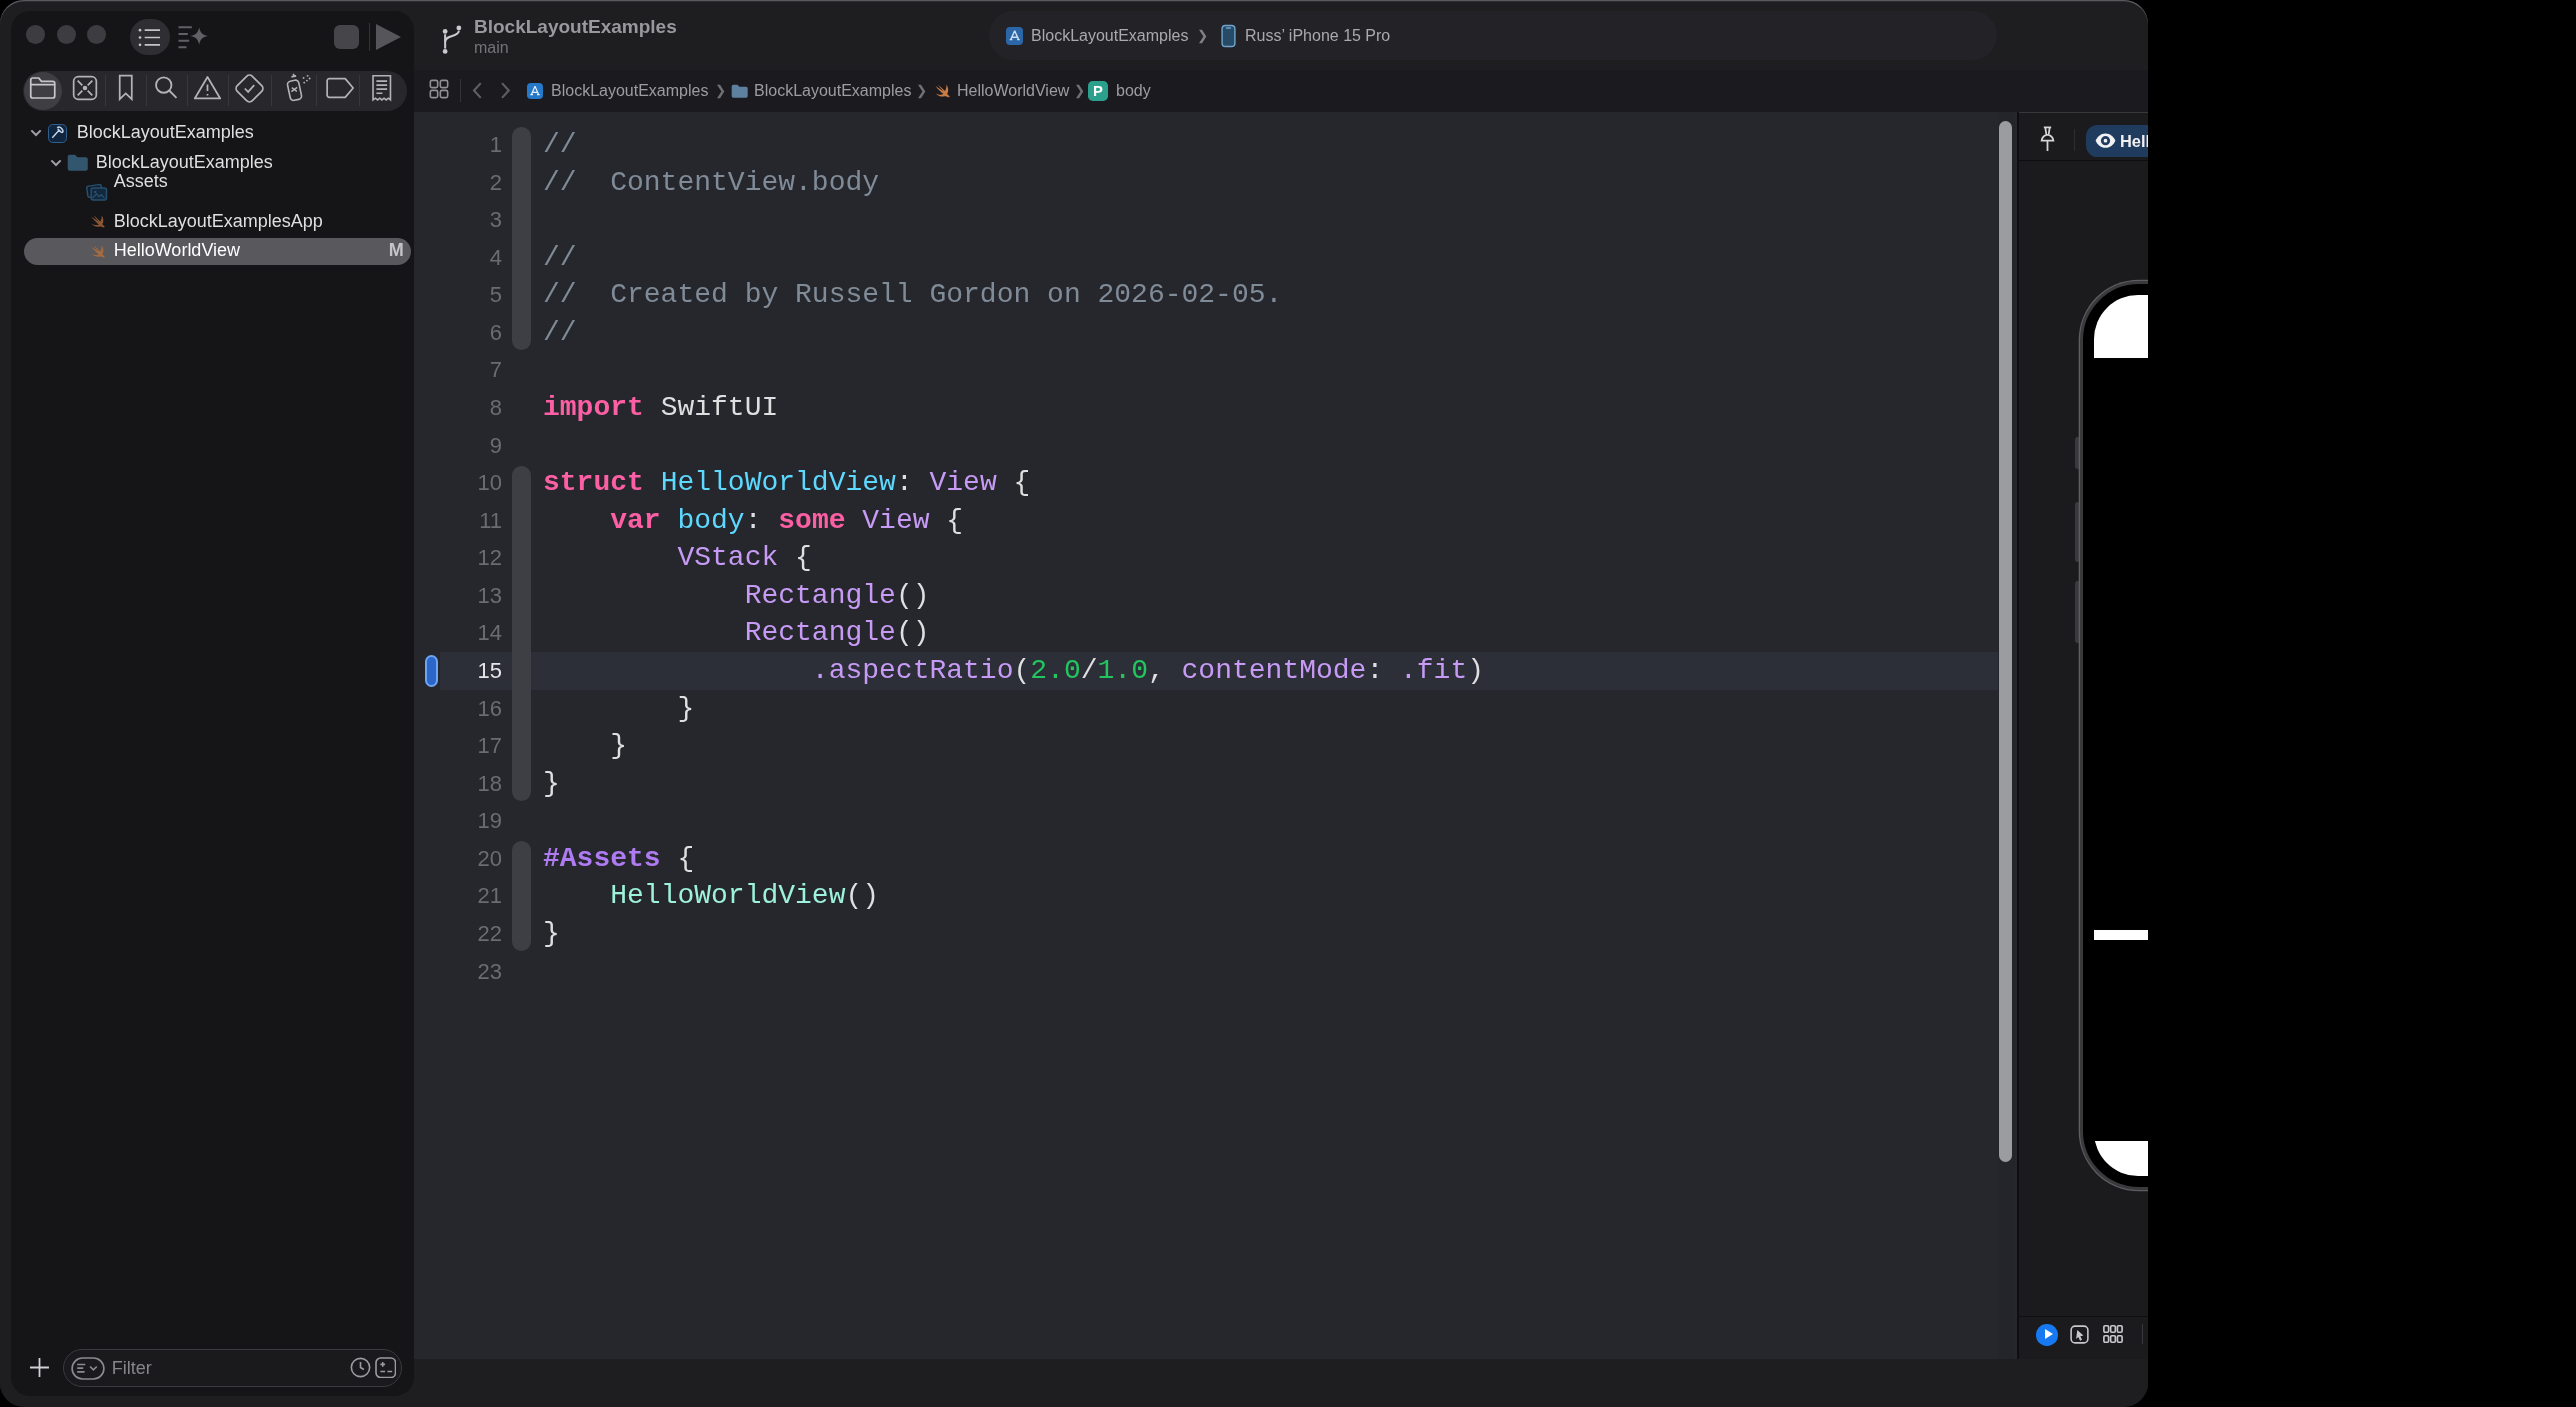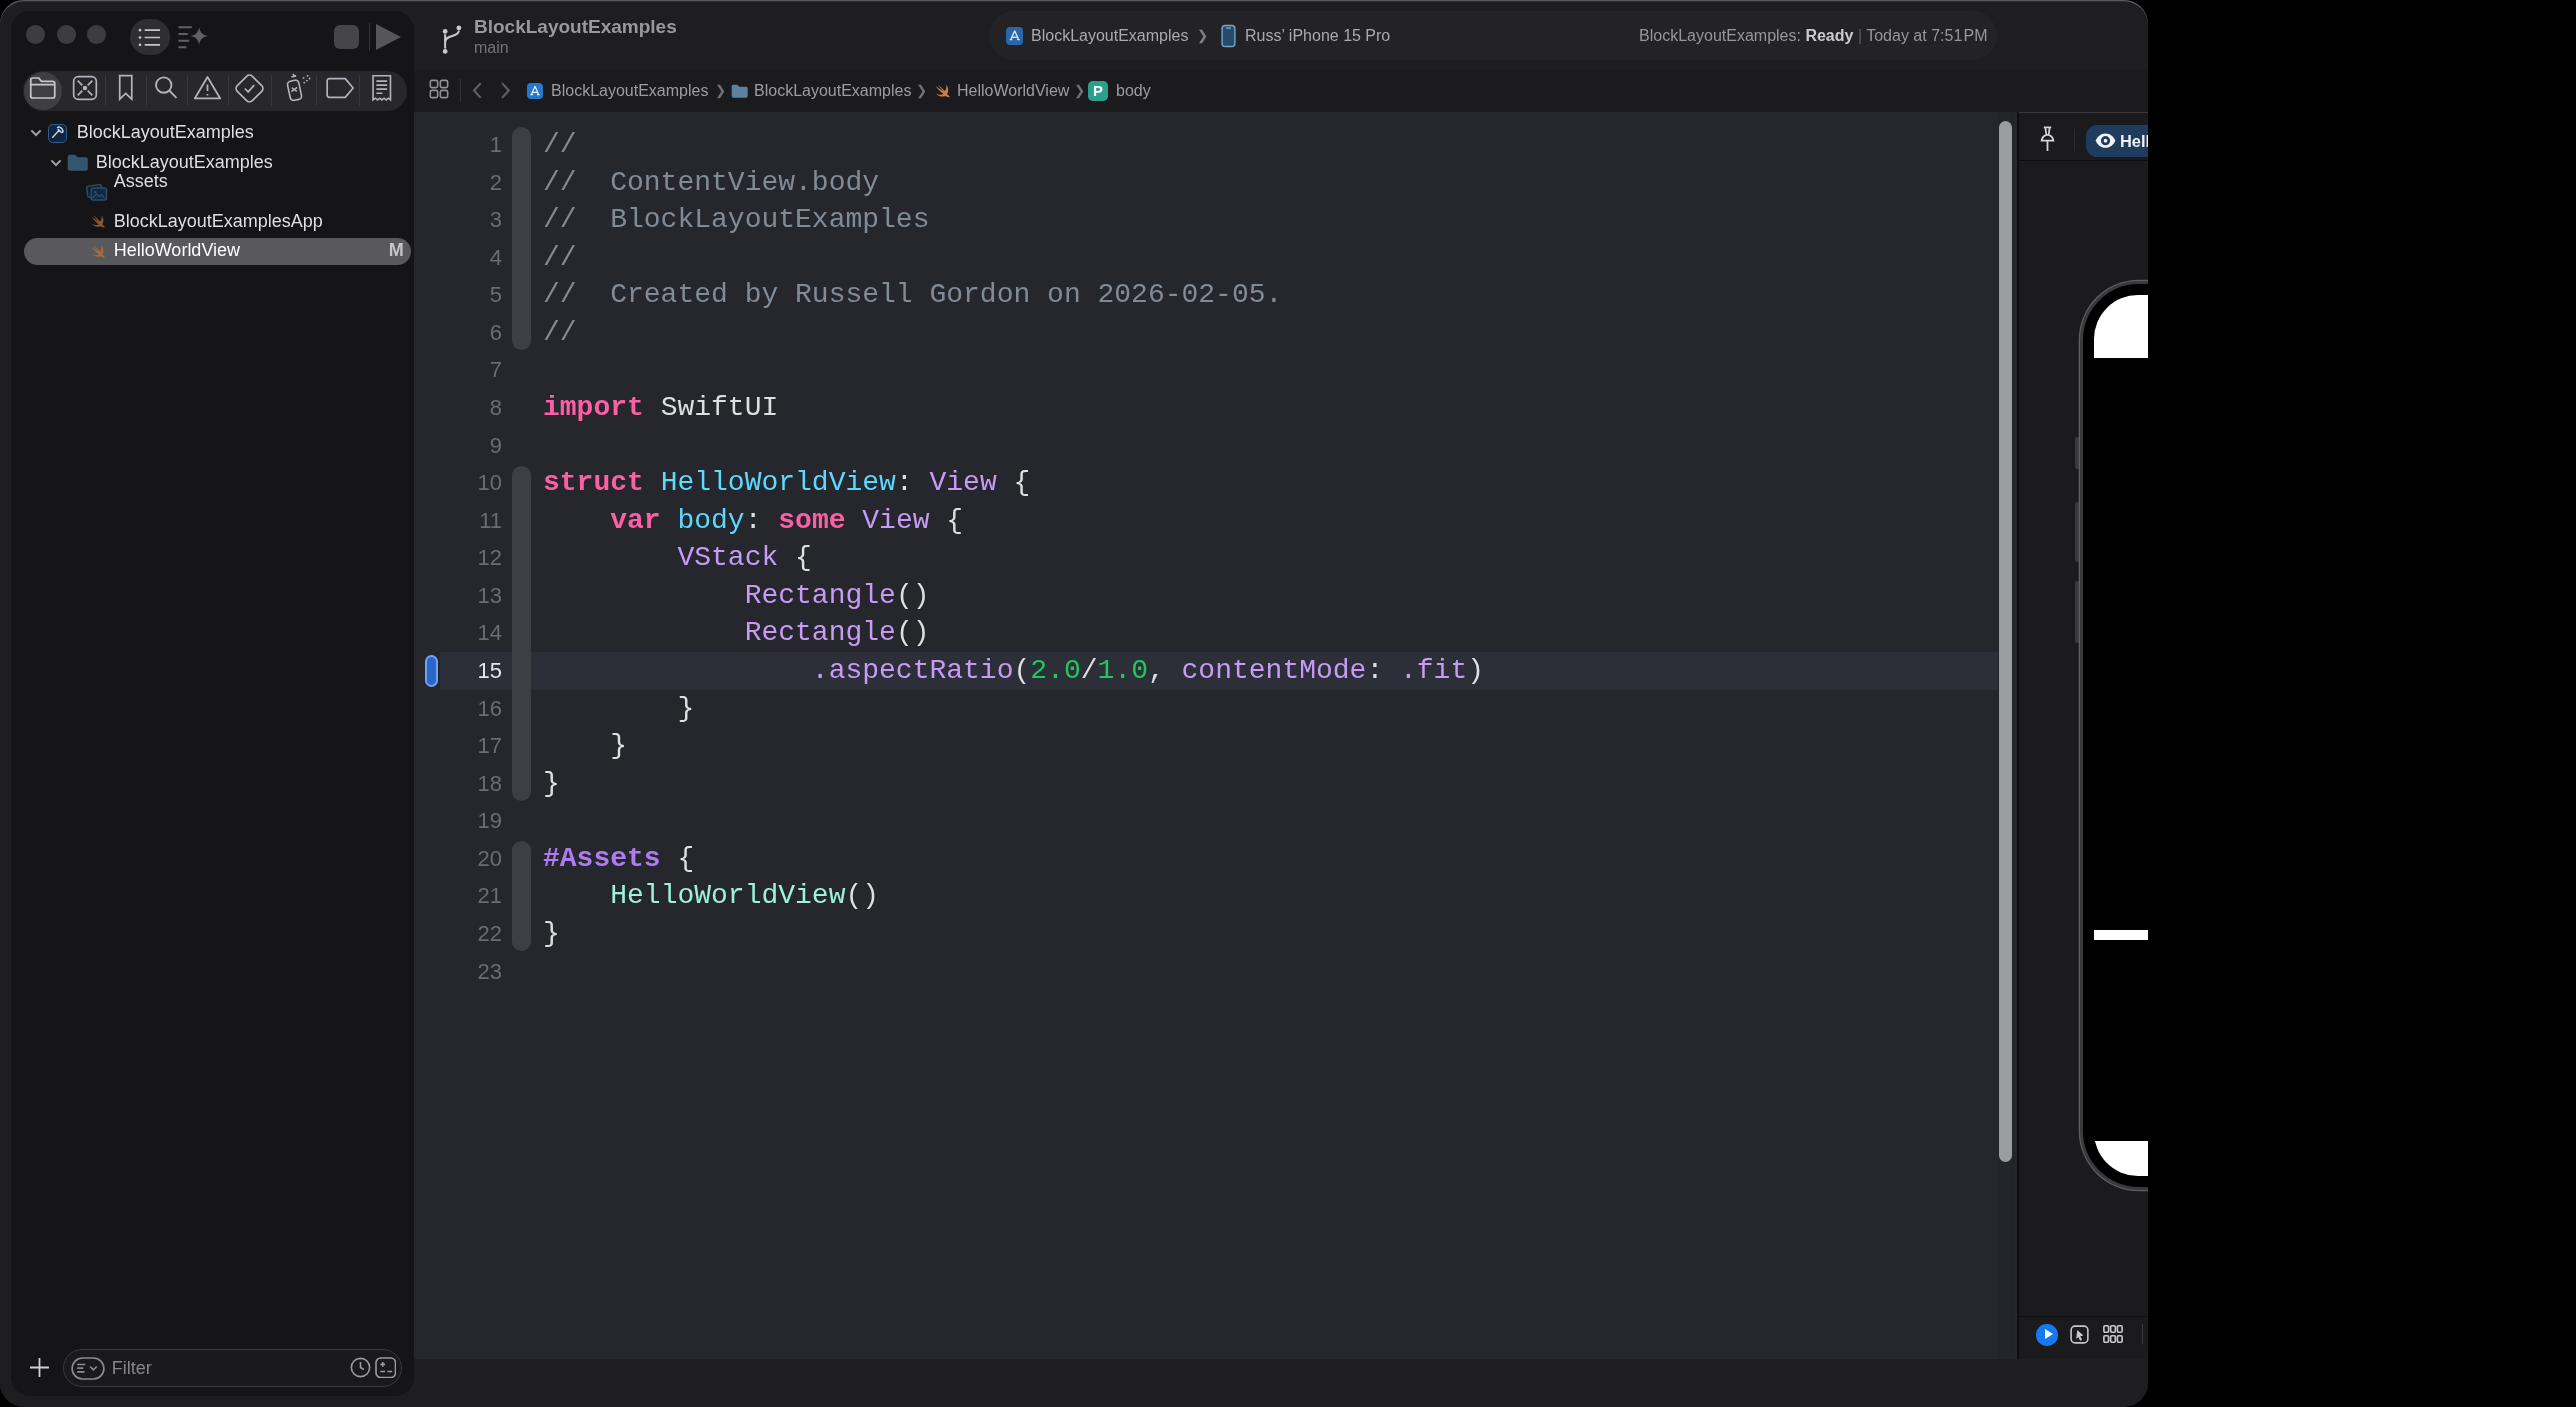--- a/index.html
+++ b/index.html
@@ -42,21 +42,20 @@
           <path d="M16.5 7 L24 24 M16.5 7 L9 24 M11 19.5 H22 M7 24 H12 M21 24 H26" stroke="#CFE0EE" stroke-width="2.6" fill="none"></path>
         </svg>
       </div>
   <div class="abs" style="left:42px;top:0;height:49px;line-height:49px;font-size:16px;color:#A9A9AE">BlockLayoutExamples</div>
       <div class="abs" style="left:208px;top:0;height:49px;line-height:49px;font-size:13.4px;color:#808085">❯</div>
   <svg class="abs" style="left:231px;top:12.7px" width="17" height="24" viewBox="0 0 26 36">
         <rect x="3.2" y="2" width="19.6" height="32" rx="5" fill="#274A66" stroke="#6FA3CC" stroke-width="2.2"></rect>
         <rect x="9" y="4.5" width="8" height="2.6" rx="1.3" fill="#6FA3CC"></rect>
       </svg>
   <div class="abs" style="left:256px;top:0;height:49px;line-height:49px;font-size:16px;color:#A9A9AE">Russ’ iPhone 15 Pro</div>
-  <div class="abs" style="right:9.4px;top:0;height:49px;line-height:49px;font-size:16px;color:#96969B">BlockLayoutExamples: <span style="color:#CACACF;font-weight:bold">Ready</span> <span style="color:#5A5A5F">|</span> Today at 7:51 PM</div>
 </div>
 <div class="abs" style="left:2512px;top:8.7px;width:52px;height:52px;border-radius:26px;background:#1A1A1D"></div>
 <svg class="abs" style="left:2524px;top:25px" width="28" height="20" viewBox="0 0 42 30" fill="none" stroke="#77777C" stroke-width="3">
       <rect x="2" y="2" width="38" height="26" rx="7"></rect>
       <path d="M27 2 V28"></path>
       <path d="M31.5 9 H36 M31.5 15 H36 M31.5 21 H36" stroke-width="2.6"></path>
     </svg>
 <div id="sidebar">
 <div class="abs" style="left:15.4px;top:14.8px;width:19px;height:19px;border-radius:9.4px;background:#3D3D41"></div>
 <div class="abs" style="left:46px;top:14.8px;width:19px;height:19px;border-radius:9.4px;background:#3D3D41"></div>
@@ -202,21 +201,20 @@
         <div class="ln" style="top:578px">16</div>
         <div class="ln" style="top:615px">17</div>
         <div class="ln" style="top:653px">18</div>
         <div class="ln" style="top:690px">19</div>
         <div class="ln" style="top:728px">20</div>
         <div class="ln" style="top:765px">21</div>
         <div class="ln" style="top:803px">22</div>
         <div class="ln" style="top:841px">23</div>
 <div class="cl" style="top:14px"><span class="cm">//</span></div>
 <div class="cl" style="top:52px"><span class="cm">//  ContentView.body</span></div>
-<div class="cl" style="top:89px"><span class="cm">//  BlockLayoutExamples</span></div>
 <div class="cl" style="top:127px"><span class="cm">//</span></div>
 <div class="cl" style="top:164px"><span class="cm">//  Created by Russell Gordon on 2026-02-05.</span></div>
 <div class="cl" style="top:202px"><span class="cm">//</span></div>
 <div class="cl" style="top:277px"><span class="kw">import</span> SwiftUI</div>
 <div class="cl" style="top:352px"><span class="kw">struct</span> <span class="cy">HelloWorldView</span>: <span class="ty">View</span> {</div>
 <div class="cl" style="top:390px">    <span class="kw">var</span> <span class="cy">body</span>: <span class="kw">some</span> <span class="ty">View</span> {</div>
 <div class="cl" style="top:427px">        <span class="ty">VStack</span> {</div>
 <div class="cl" style="top:465px">            <span class="ty">Rectangle</span>()</div>
 <div class="cl" style="top:502px">            <span class="ty">Rectangle</span>()</div>
 <div class="cl" style="top:540px">                <span class="ty">.aspectRatio</span>(<span class="nm">2.0</span>/<span class="nm">1.0</span>, <span class="ty">contentMode</span>: <span class="ty">.fit</span>)</div>

